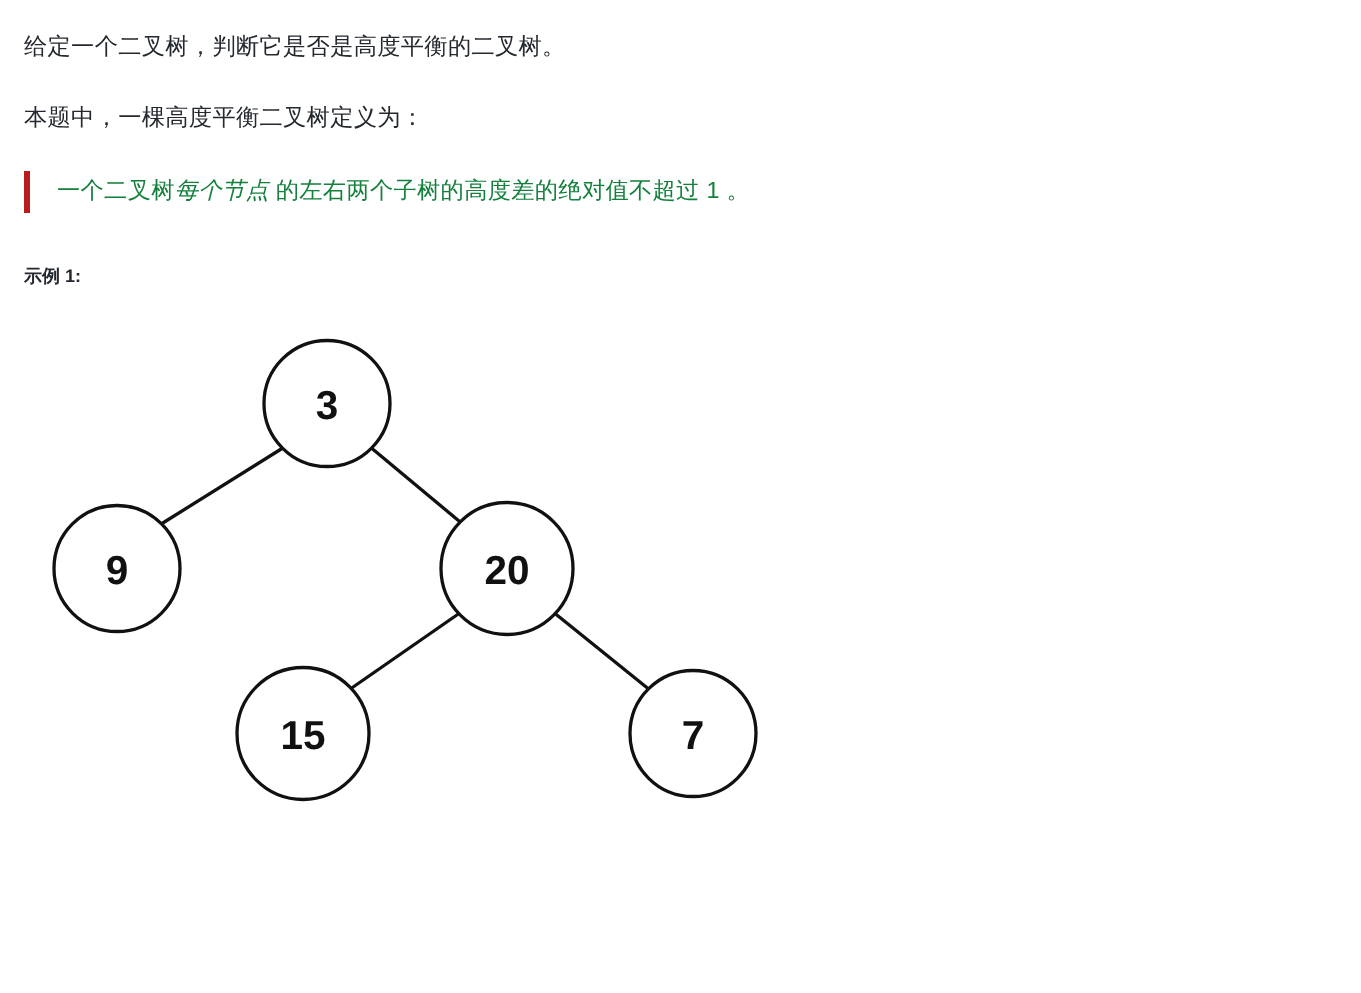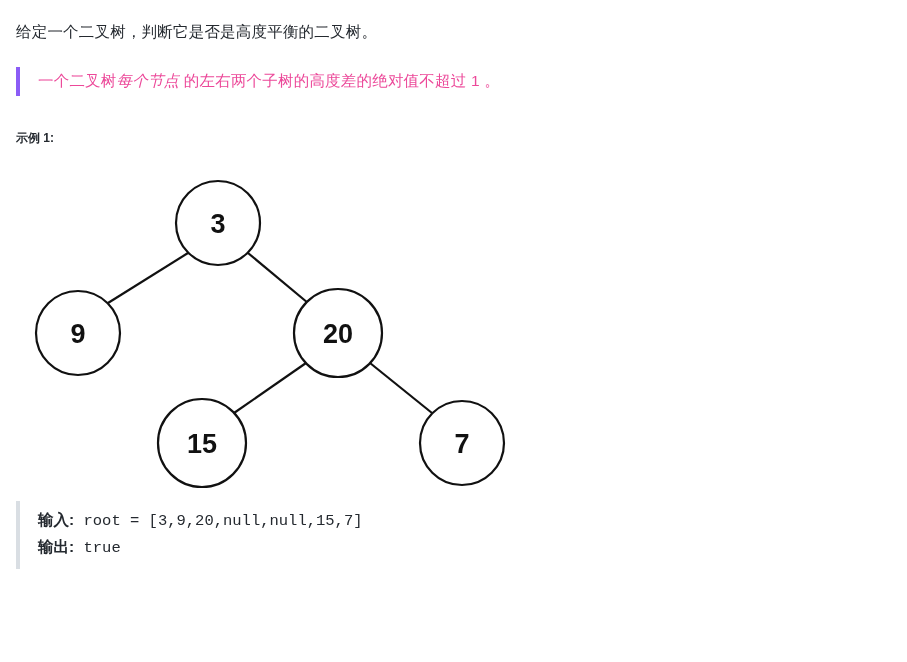--- a/index.html
+++ b/index.html
@@ -23,22 +23,22 @@
   p.para {
     font-size: 15.5px;
     line-height: 1.6;
     margin: 0 0 22px 0;
     color: #24292f;
     letter-spacing: 0.2px;
   }
   blockquote.note {
     margin: 0 0 26px 0;
     padding: 2px 0 2px 18px;
-    border-left: 4px solid #8b5cf6;
-    color: #ec4899;
+    border-left: 4px solid #b91c1c;
+    color: #15803d;
     font-size: 15.5px;
     line-height: 1.6;
     letter-spacing: 0.2px;
   }
   .note em {
     font-style: italic;
   }
   h3.example-title {
     font-size: 12px;
     font-weight: bold;
@@ -81,20 +81,21 @@
     white-space: pre;
   }
 </style>
 </head>
 <body>
 
 <div class="page">
 
   <p class="para">给定一个二叉树，判断它是否是高度平衡的二叉树。</p>
 
+  <p class="para">本题中，一棵高度平衡二叉树定义为：</p>
 
   <blockquote class="note"><span>一个二叉树</span><em>每个节点</em><span> 的左右两个子树的高度差的绝对值不超过 1 。</span></blockquote>
 
   <h3 class="example-title">示例 1:</h3>
 
   <div class="tree-wrap">
     <svg width="520" height="330" viewBox="0 0 520 330" xmlns="http://www.w3.org/2000/svg">
       <g id="tree-edges">
           <line x1="172" y1="88" x2="92" y2="138" stroke="#111111" stroke-width="2.2"></line>
           <line x1="232" y1="88" x2="292" y2="138" stroke="#111111" stroke-width="2.2"></line>
@@ -109,16 +110,14 @@
           <circle cx="322" cy="168" r="44" fill="#ffffff" stroke="#111111" stroke-width="2.2"></circle>
           <text x="322" y="178" text-anchor="middle" class="node-text">20</text>
           <circle cx="186" cy="278" r="44" fill="#ffffff" stroke="#111111" stroke-width="2.2"></circle>
           <text x="186" y="288" text-anchor="middle" class="node-text">15</text>
           <circle cx="446" cy="278" r="42" fill="#ffffff" stroke="#111111" stroke-width="2.2"></circle>
           <text x="446" y="288" text-anchor="middle" class="node-text">7</text>
         </g>
     </svg>
   </div>
 
-  <pre class="codeblock"><span class="line"><span class="label">输入:</span><span class="mono"> root = [3,9,20,null,null,15,7]</span></span>
-<span class="line"><span class="label">输出:</span><span class="mono"> true</span></span></pre>
 
 </div>
 
 </body></html>

